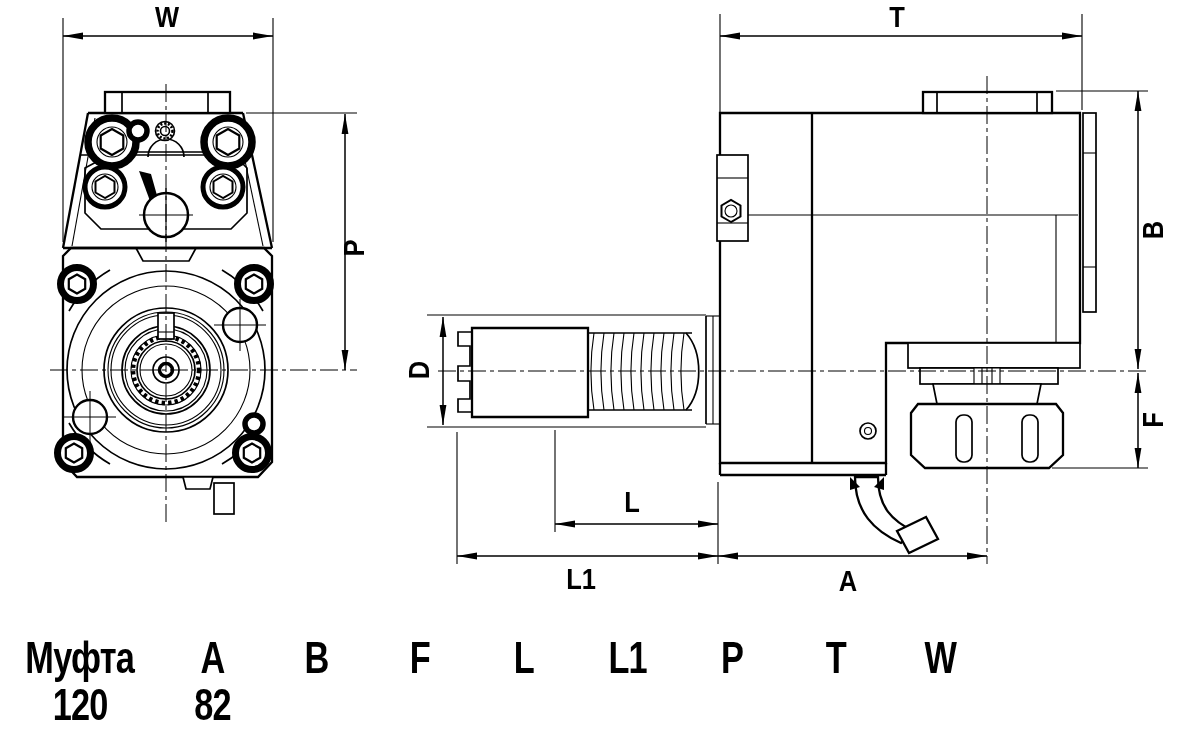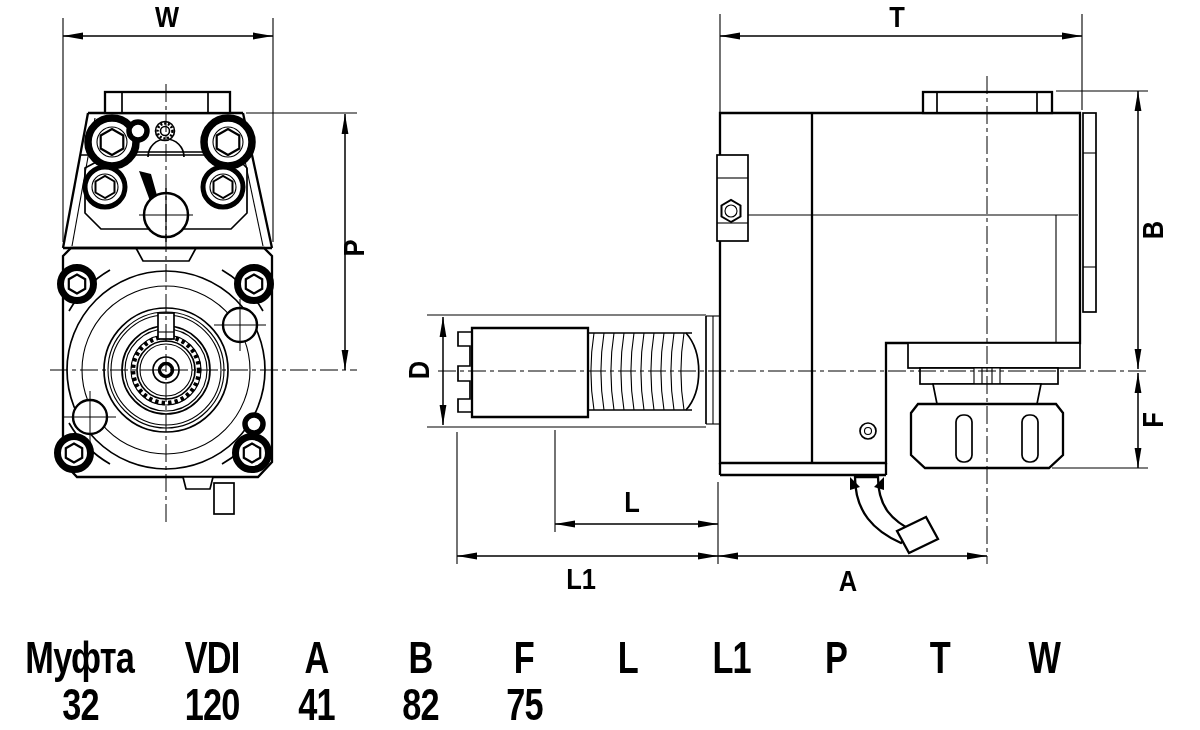--- a/index.html
+++ b/index.html
@@ -254,30 +254,26 @@
     <line x1="457" y1="556" x2="718" y2="556" class="dim" marker-start="url(#arr)" marker-end="url(#arr)"></line>
     <text x="0" y="0" class="lbl" transform="translate(581,589) scale(0.85,1)">L1</text>
     <line x1="718" y1="556" x2="987" y2="556" class="dim" marker-start="url(#arr)" marker-end="url(#arr)"></line>
     <text x="0" y="0" class="lbl" transform="translate(848,591) scale(0.85,1)">A</text>
   </g>
 </svg>
 
 <div class="spec">
   <div class="specrow h">
     <div class="cell"><span class="cnd">Муфта</span></div>
-    <div class="cell"><span class="cnd">VDI</span></div>
     <div class="cell"><span class="cnd">A</span></div>
     <div class="cell"><span class="cnd">B</span></div>
     <div class="cell"><span class="cnd">F</span></div>
     <div class="cell"><span class="cnd">L</span></div>
     <div class="cell"><span class="cnd">L1</span></div>
     <div class="cell"><span class="cnd">P</span></div>
     <div class="cell"><span class="cnd">T</span></div>
     <div class="cell"><span class="cnd">W</span></div>
   </div>
   <div class="specrow">
-    <div class="cell"><span class="cnd">32</span></div>
     <div class="cell"><span class="cnd">120</span></div>
-    <div class="cell"><span class="cnd">41</span></div>
     <div class="cell"><span class="cnd">82</span></div>
-    <div class="cell"><span class="cnd">75</span></div>
   </div>
 </div>
 
 </body></html>

